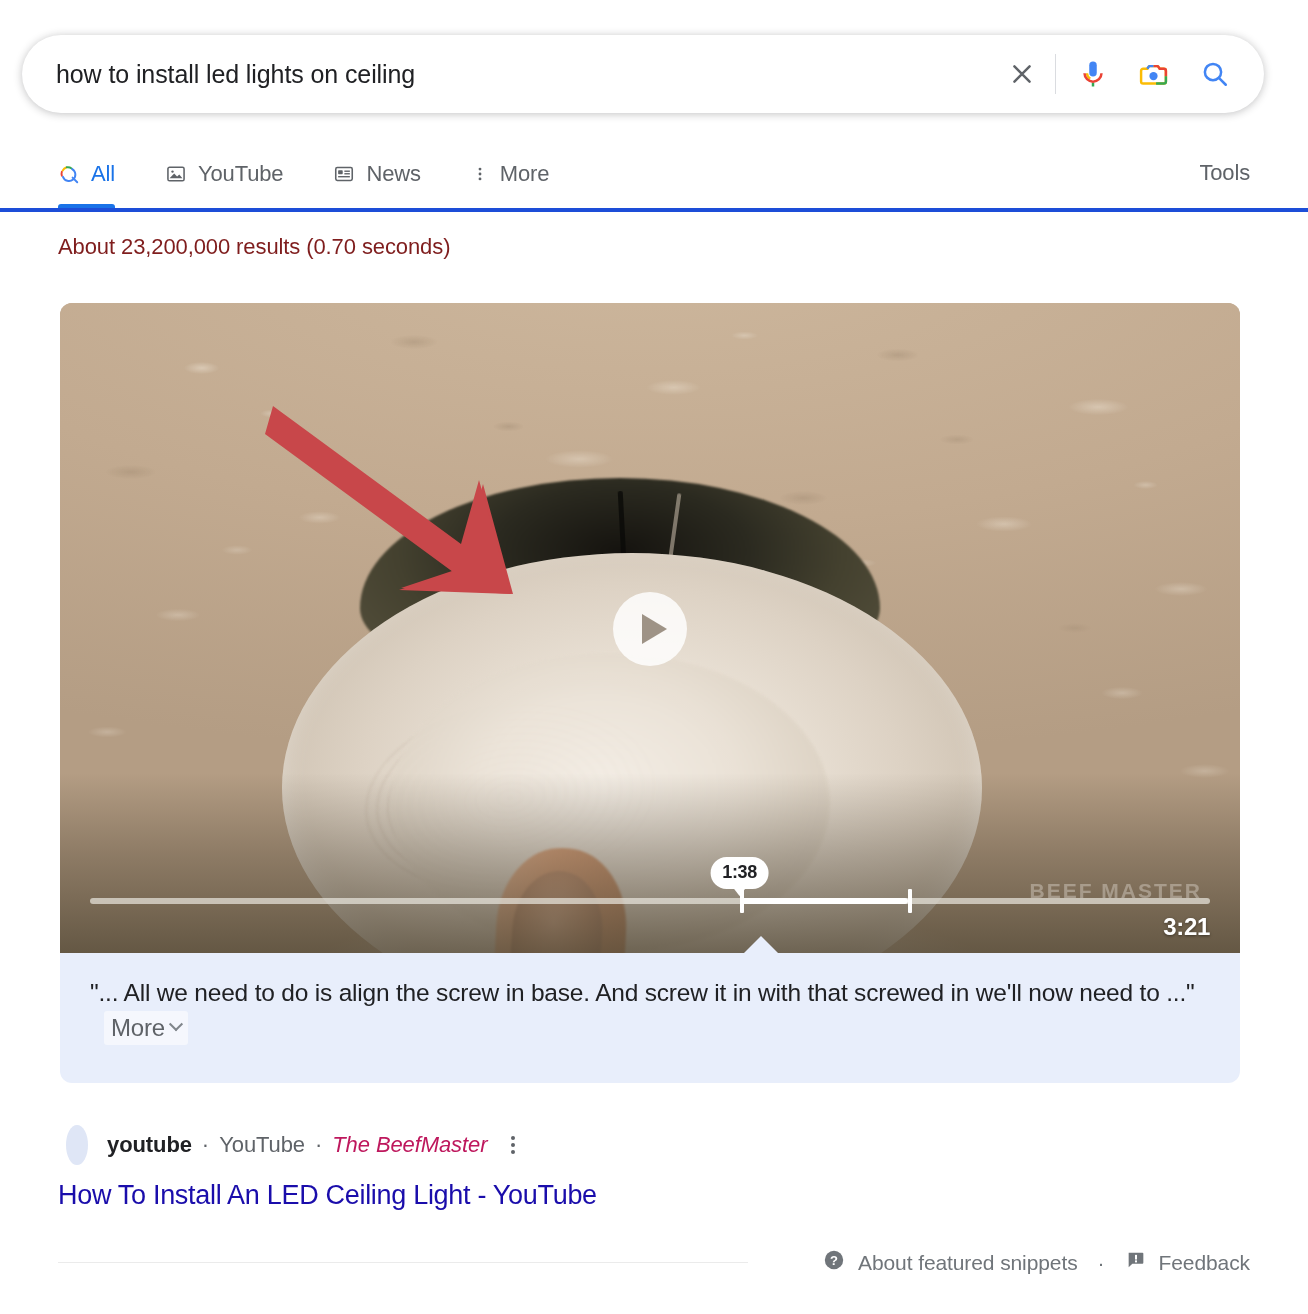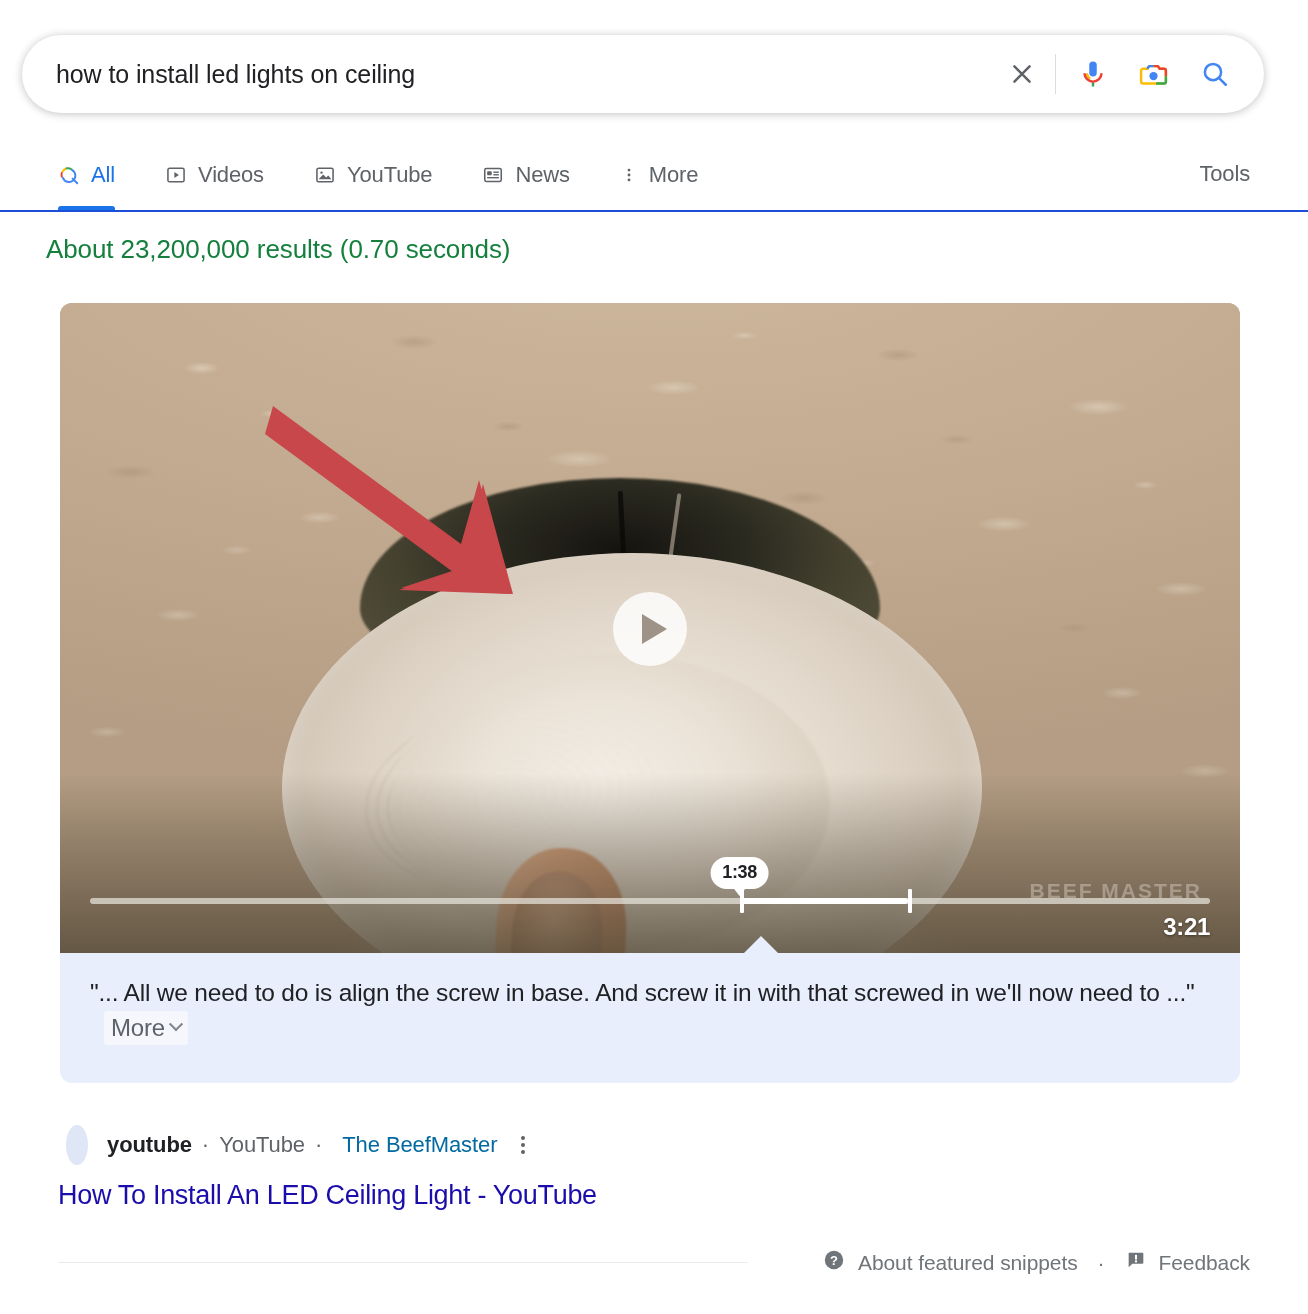--- a/index.html
+++ b/index.html
@@ -54,21 +54,21 @@
   }
   .icon-clear { margin-right: 2px; }
   .gap-mic { margin-right: 14px; }
   .gap-lens { margin-right: 16px; }
 
   
   .navbar {
     position: absolute;
     left: 0; top: 138px;
     width: 1308px; height: 74px;
-    border-bottom: 2px solid #1d4ed8;
+    border-bottom: 4px solid #1d4ed8;
   }
   .nav-inner {
     display: flex;
     align-items: center;
     height: 100%;
     padding-left: 58px;
     position: relative;
   }
   .nav-item {
     display: flex;
@@ -99,23 +99,23 @@
     font-size: 22px;
     color: #5f6368;
     cursor: pointer;
     letter-spacing: -0.15px;
   }
   .nav-icon { display: flex; align-items: center; justify-content: center; }
 
   
   .result-stats {
     position: absolute;
-    left: 46px; top: 234px;
-    font-size: 26px;
-    color: #15803d;
+    left: 58px; top: 234px;
+    font-size: 22px;
+    color: #7f1d1d;
     letter-spacing: -0.1px;
   }
 
   
   .video-card {
     position: absolute;
     left: 60px; top: 303px;
     width: 1180px; height: 650px;
     border-radius: 12px 12px 0 0;
     overflow: hidden;
@@ -405,21 +405,21 @@
     flex-shrink: 0;
   }
   .src-site {
     font-size: 22px;
     color: #202124;
     font-weight: 600;
     letter-spacing: -.1px;
   }
   .src-dot { color: #5f6368; font-size: 22px; margin: 0 10px; }
   .src-name { font-size: 22px; color: #5f6368; letter-spacing: -.1px; }
-  .src-author { font-size: 22px; color: #0369a1; letter-spacing: -.1px; margin-left: 10px; }
+  .src-author { font-size: 22px; color: #be185d; font-style: italic; letter-spacing: -.1px; }
   .kebab {
     margin-left: 18px;
     display: flex; flex-direction: column; gap: 3px;
     cursor: pointer;
     padding: 4px 6px;
   }
   .kebab span {
     width: 4px; height: 4px; border-radius: 50%;
     background: #5f6368;
     display: block;
@@ -515,29 +515,20 @@
           <path d="M5.2 8.1A7 7 0 0 1 9 4.9" fill="none" stroke="#fbbc05" stroke-width="2.1" stroke-linecap="round"></path>
           <path d="M9.6 4.7a7 7 0 0 1 5.3 1.3" fill="none" stroke="#34a853" stroke-width="2.1" stroke-linecap="round"></path>
           <path d="M15.5 6.6a7 7 0 1 1-10.1 8.5" fill="none" stroke="#4285f4" stroke-width="2.1" stroke-linecap="round"></path>
           <path d="M15.9 15.9 L21 21" stroke="#4285f4" stroke-width="2.1" stroke-linecap="round"></path>
         </svg>
       </span>
       <span class="label">All</span>
       <div class="nav-underline"></div>
     </div>
 
-    <div class="nav-item">
-      <span class="nav-icon">
-        <svg width="22" height="22" viewBox="0 0 24 24" aria-hidden="true">
-          <rect x="3.2" y="4.6" width="17.6" height="14.8" rx="1.8" fill="none" stroke="#5f6368" stroke-width="1.7"></rect>
-          <path d="M10.2 8.8 L15.2 12 L10.2 15.2 Z" fill="#5f6368"></path>
-        </svg>
-      </span>
-      <span class="label">Videos</span>
-    </div>
 
     <div class="nav-item">
       <span class="nav-icon">
         <svg width="22" height="22" viewBox="0 0 24 24" aria-hidden="true">
           <rect x="3.2" y="4.6" width="17.6" height="14.8" rx="1.8" fill="none" stroke="#5f6368" stroke-width="1.7"></rect>
           <circle cx="8.2" cy="9.4" r="1.3" fill="#5f6368"></circle>
           <path d="M5 16.6 L10 11.4 L13.2 14.8 L15.6 12.6 L19 16.6 Z" fill="#5f6368"></path>
         </svg>
       </span>
       <span class="label">YouTube</span>

